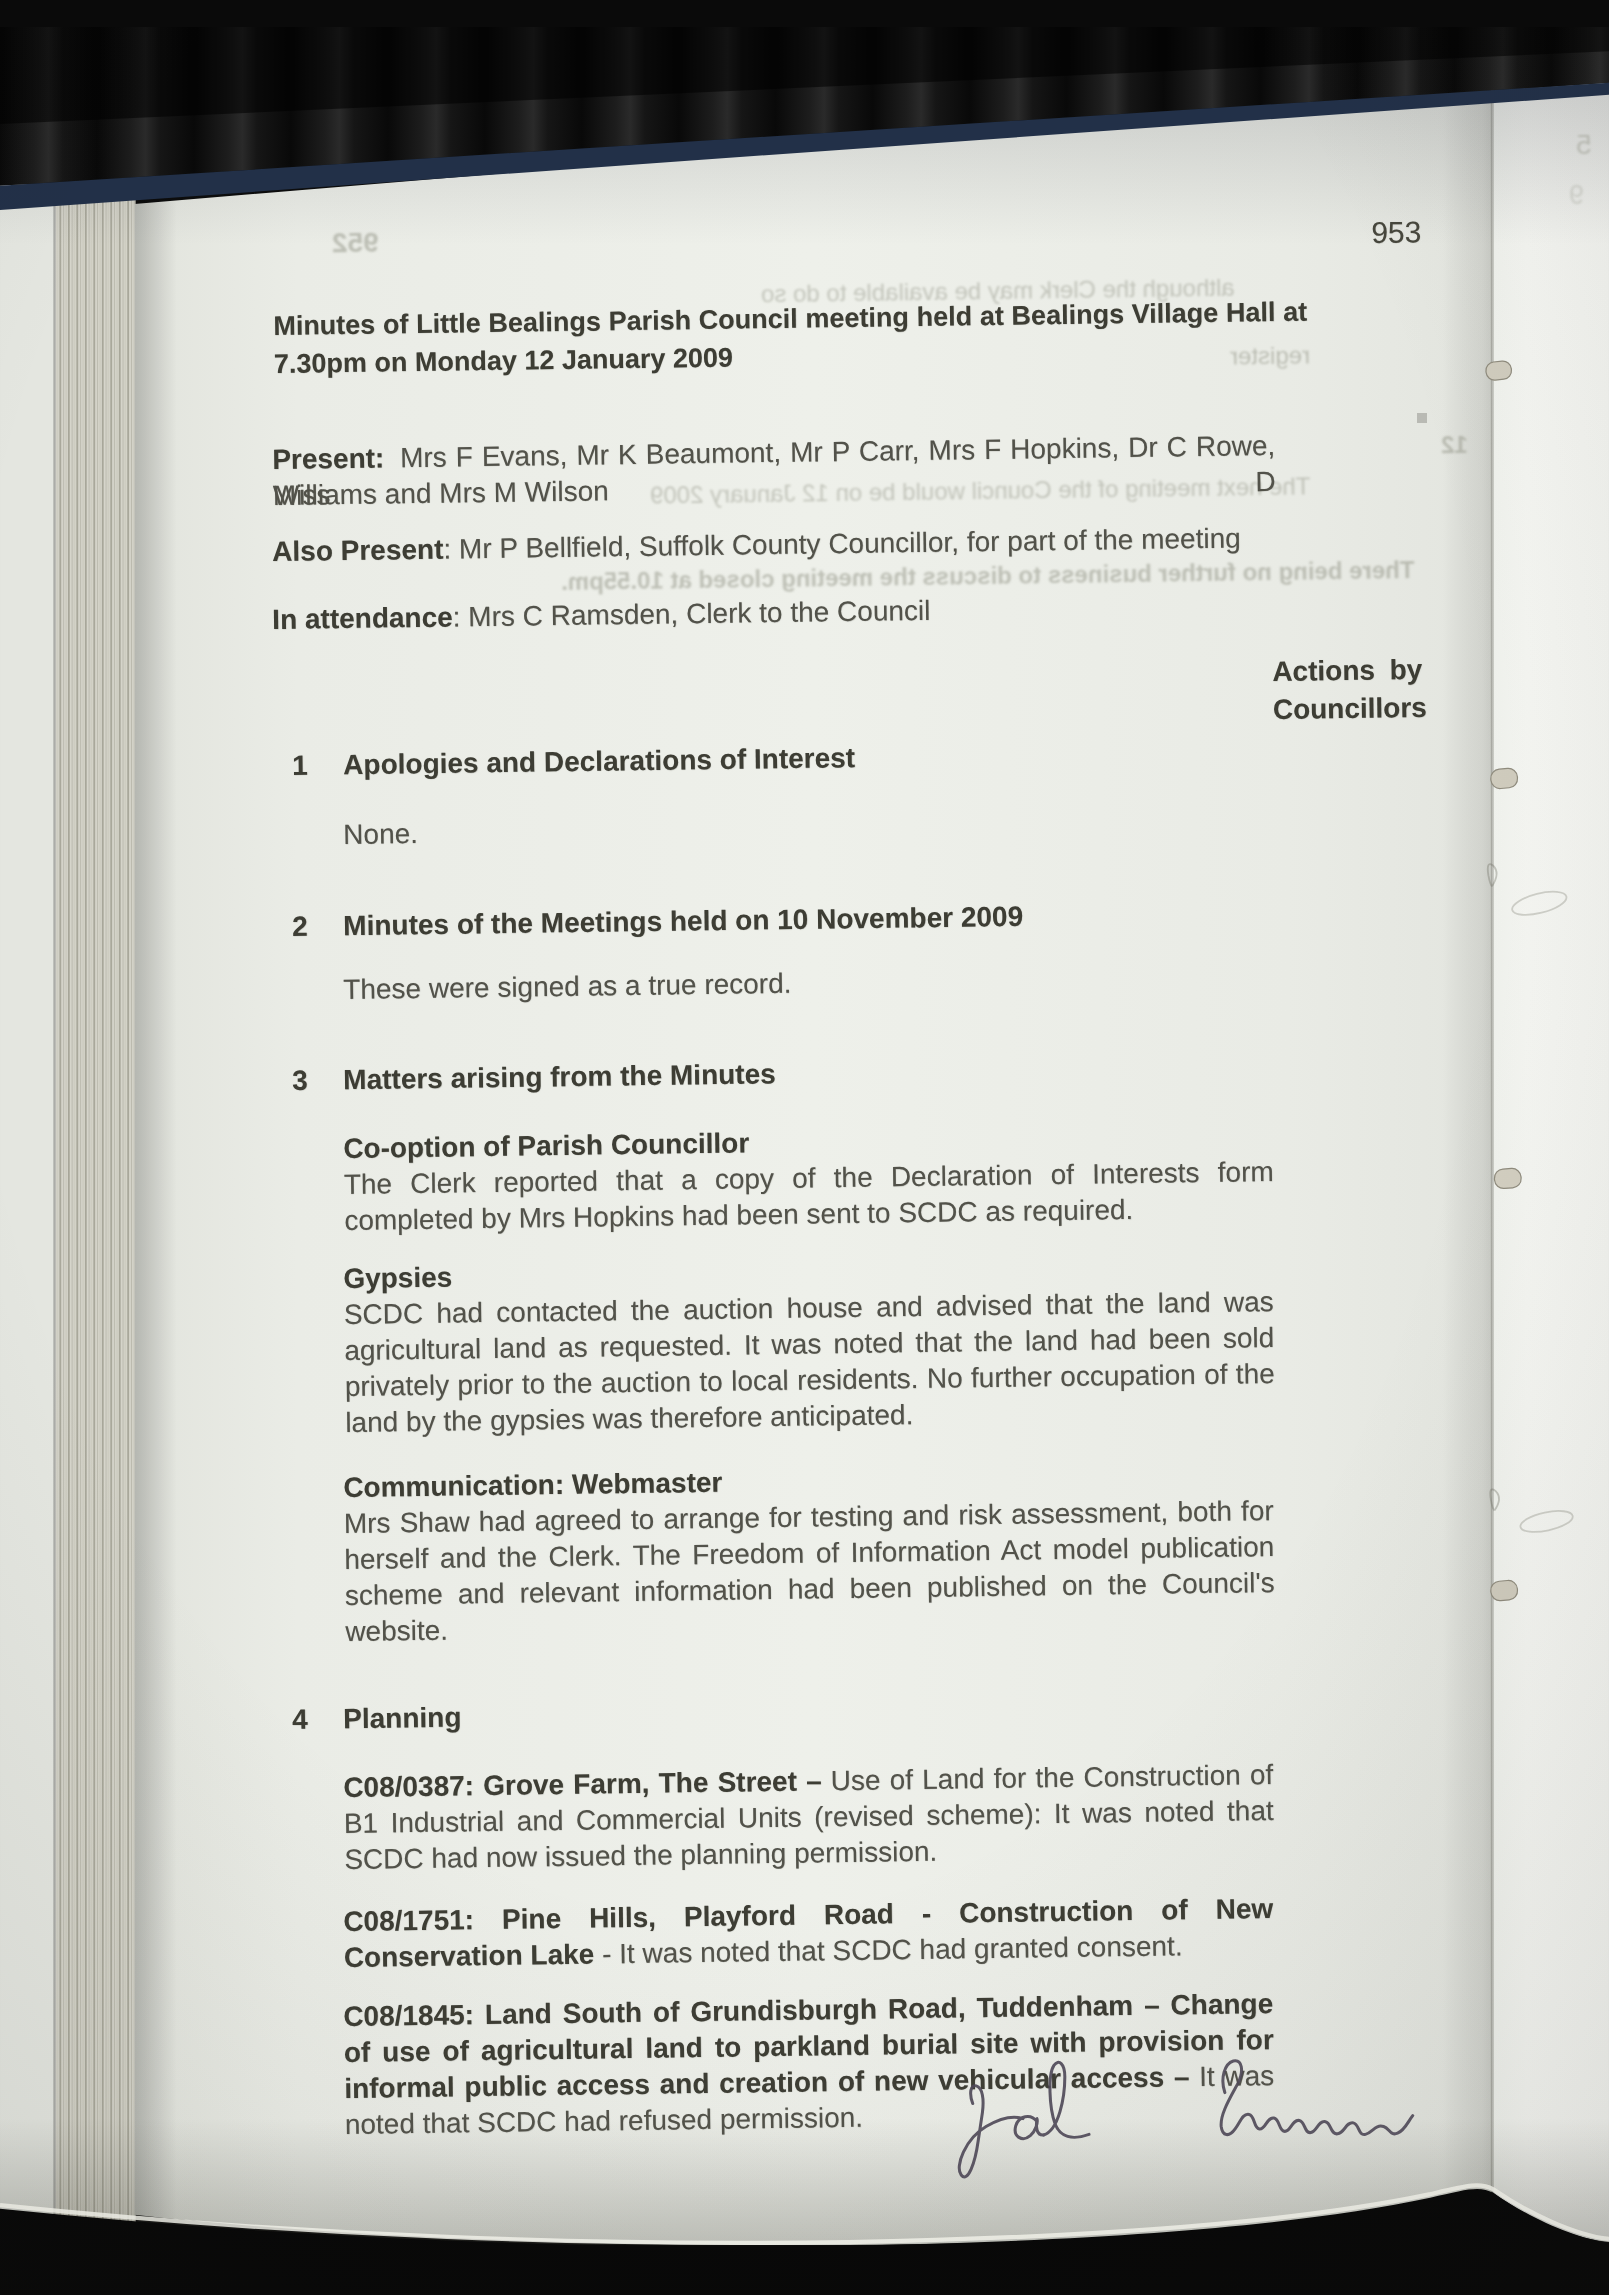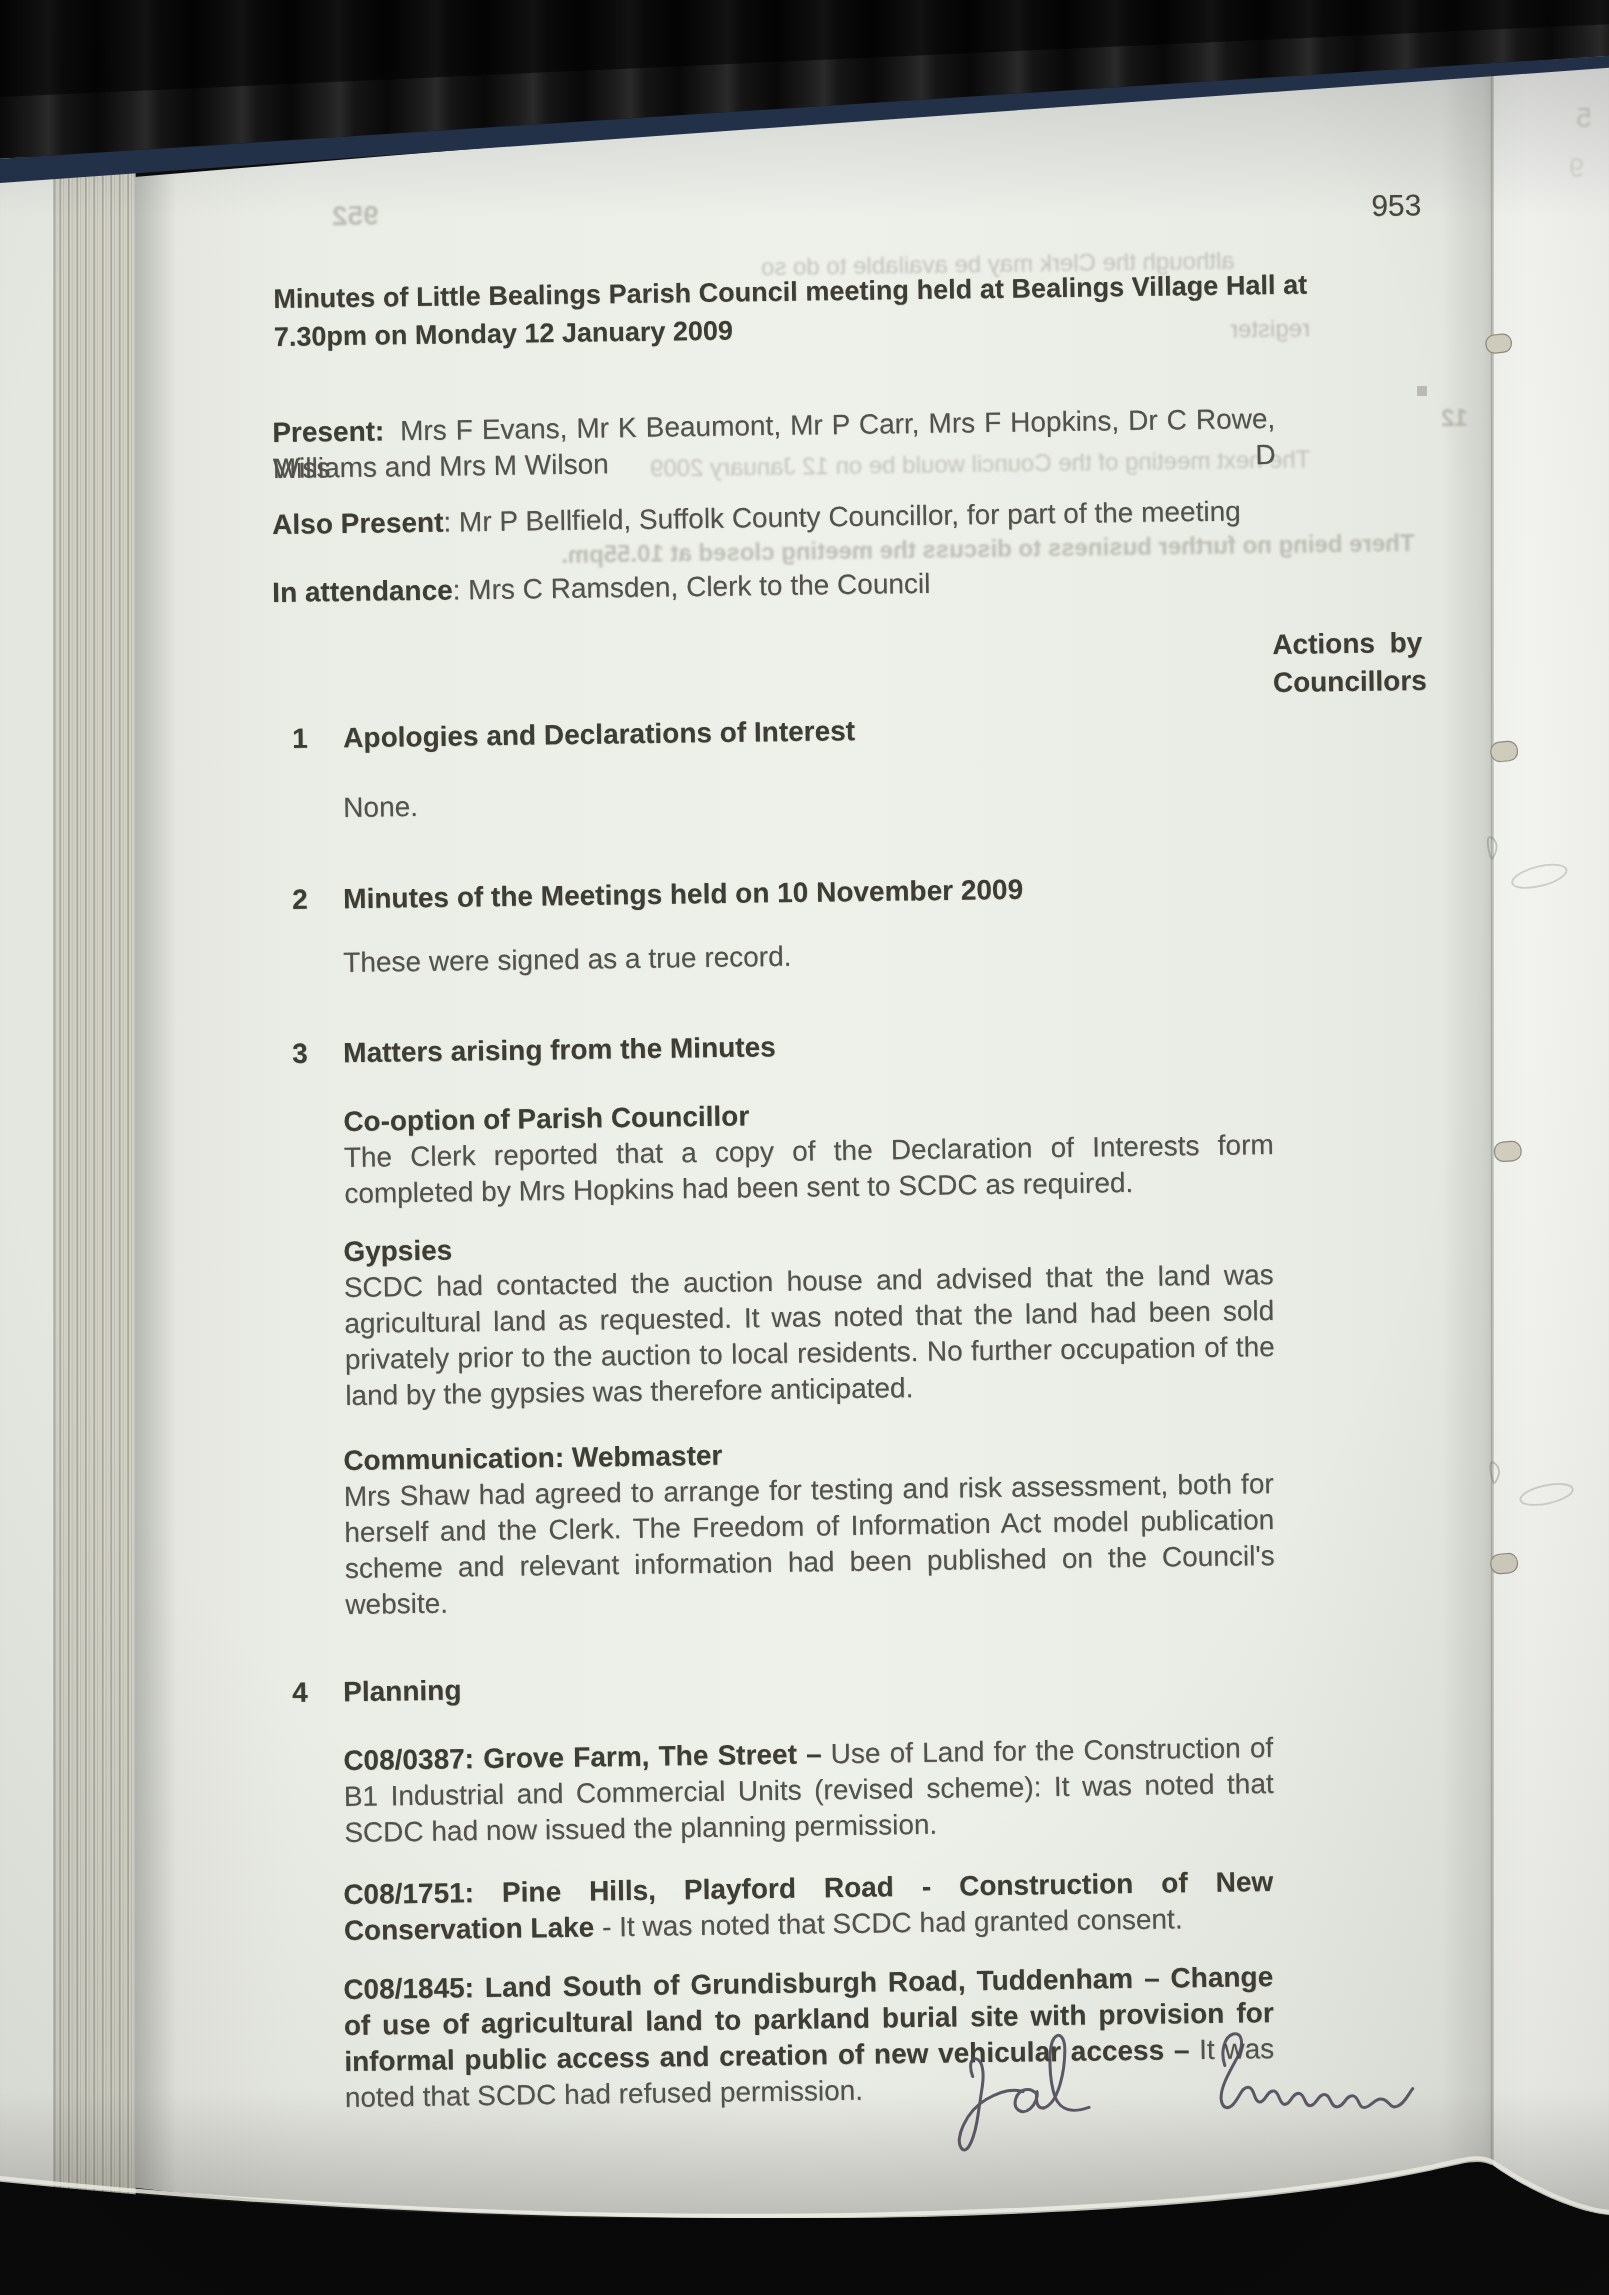--- a/index.html
+++ b/index.html
@@ -2,21 +2,21 @@
 <html style="font-size:9.7px"><head>
 <meta charset="utf-8">
 <style>
   html,body{margin:0;padding:0;}
   body{
     width:1609px;height:2295px;position:relative;overflow:hidden;
     background:#0a0a0a;
     font-family:"Liberation Sans", sans-serif;
     font-size:28px;color:#52524a;
   }
-  #scene{position:absolute;inset:0;}
+  #scene{position:absolute;inset:0;margin-top:27px;}
   #bg{position:absolute;left:0;top:0;}
   .txt{position:absolute;transform:rotate(-0.8deg);transform-origin:0 0;
        text-shadow:0.3px 0.3px 0.8px rgba(80,80,70,0.38);}
   .b{font-weight:bold;color:#3d3d34;}
   .line{display:block;}
   .j{text-align:justify;text-align-last:justify;}
   .lh60 .line{height:36px;line-height:36px;}
   .lh62 .line{height:38px;line-height:38px;}
   .num{display:inline-block;width:51px;font-weight:bold;color:#3d3d34;}
   .gap{margin-left:15.8px;}

